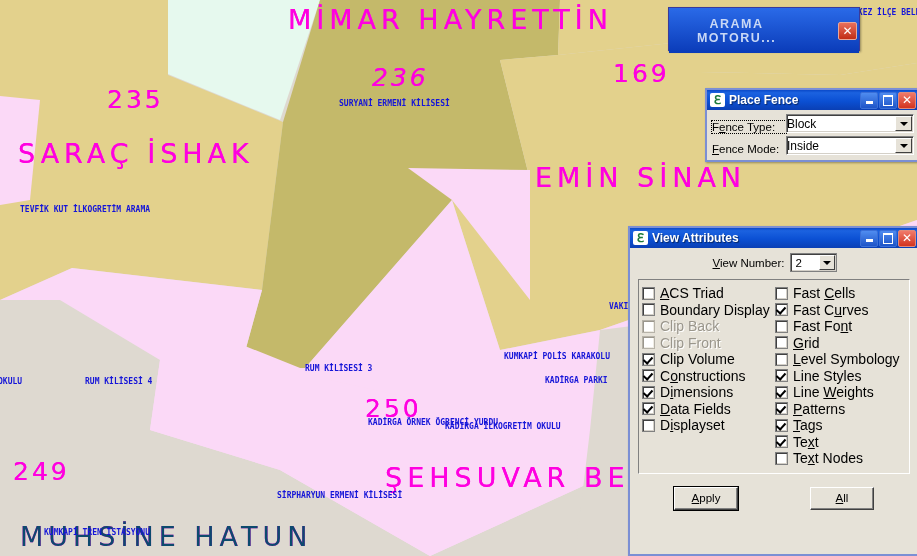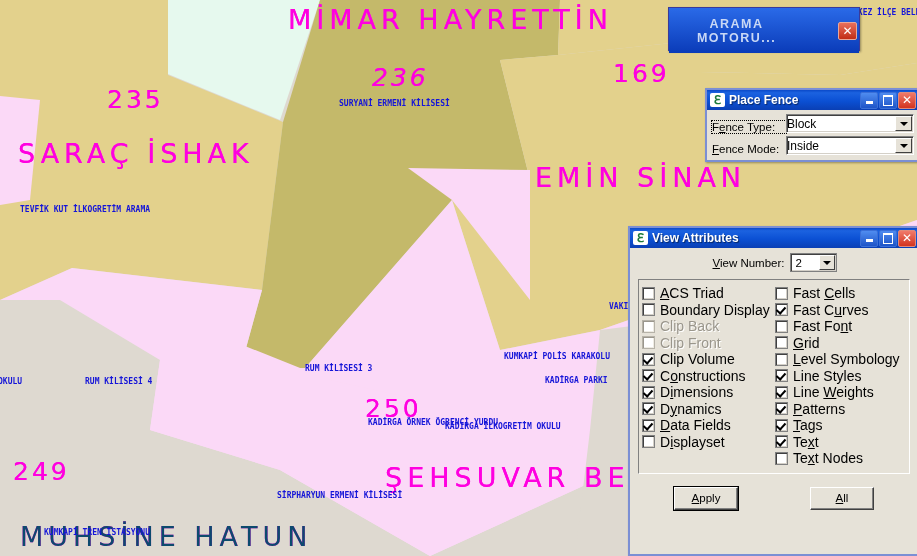--- a/index.html
+++ b/index.html
@@ -269,24 +269,20 @@
               <div class="cb checked">
                 <span class="cbbox"></span>
                 <span class="cblab">C<u>o</u>nstructions</span>
               </div>
               <div class="cb checked">
                 <span class="cbbox"></span>
                 <span class="cblab">D<u>i</u>mensions</span>
               </div>
               <div class="cb checked">
                 <span class="cbbox"></span>
-                <span class="cblab">D<u>y</u>namics</span>
-              </div>
-              <div class="cb checked">
-                <span class="cbbox"></span>
                 <span class="cblab"><u>D</u>ata Fields</span>
               </div>
               <div class="cb">
                 <span class="cbbox"></span>
                 <span class="cblab">D<u>i</u>splayset</span>
               </div>
             </div>
           <div id="cbRight">
               <div class="cb">
                 <span class="cbbox"></span>

